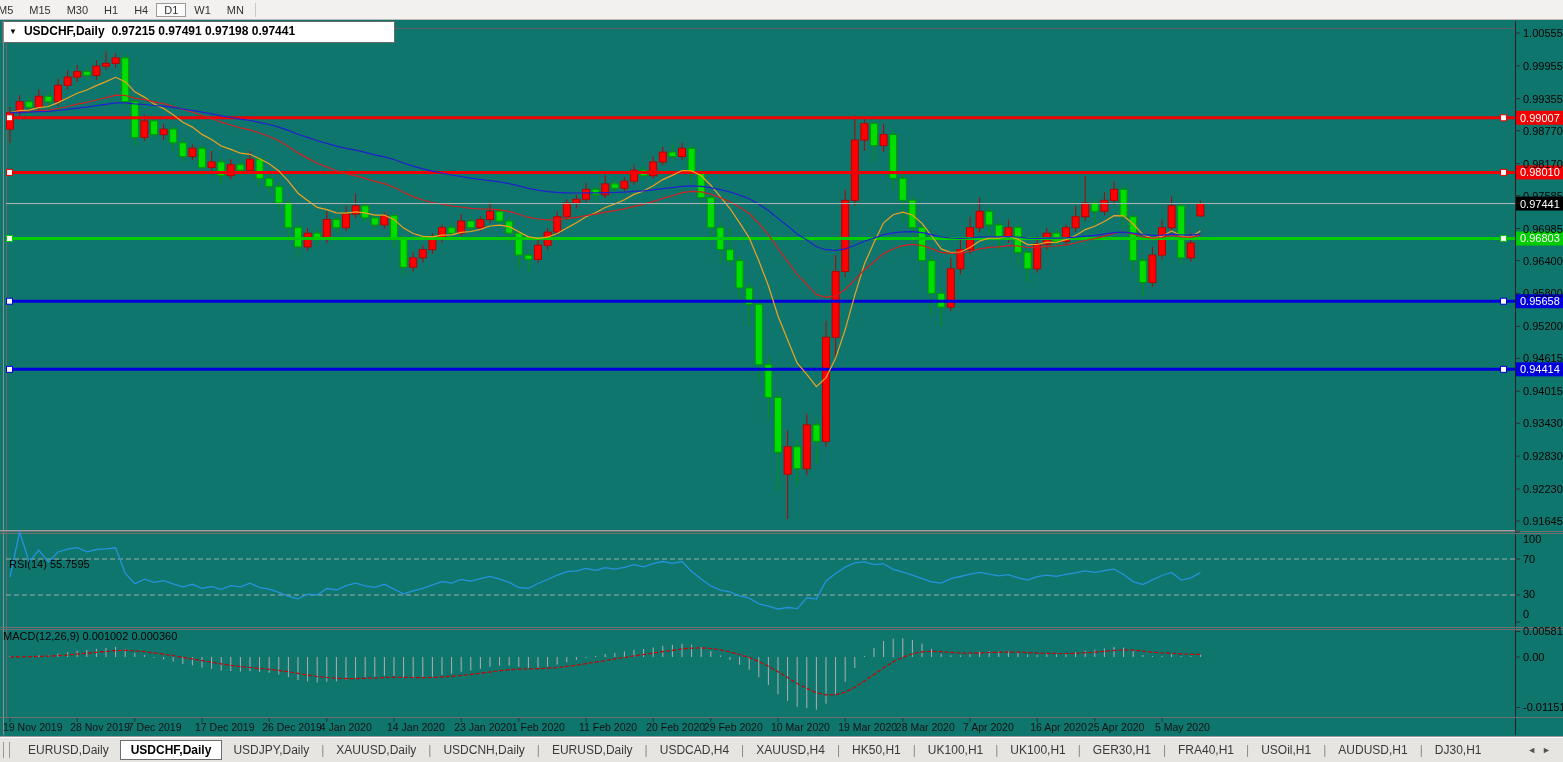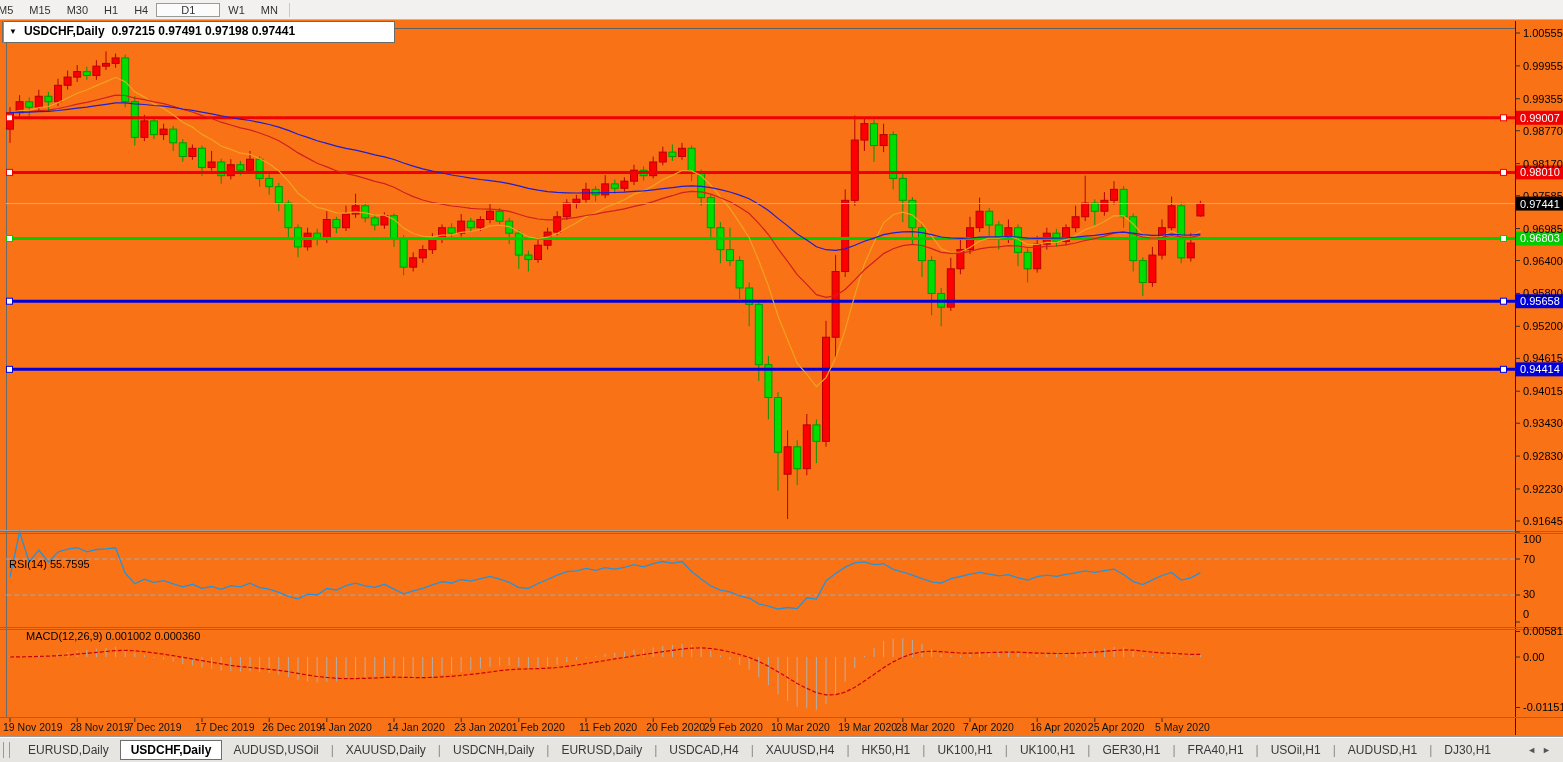--- a/index.html
+++ b/index.html
@@ -1,31 +1,31 @@
 <!DOCTYPE html>
 <html><head>
 <meta charset="utf-8">
 <style>
   html,body{margin:0;padding:0;background:#fff;}
-  #app{position:relative;width:1563px;height:762px;overflow:hidden;background:#f97316;
+  #app{position:relative;width:1563px;height:762px;overflow:hidden;background:#0f766e;
        font-family:"Liberation Sans",sans-serif;-webkit-font-smoothing:antialiased;}
   
   #toolbar{position:absolute;top:0;left:0;right:0;height:19px;background:#f2f1ef;
            border-bottom:1px solid #b9b9b9;display:flex;align-items:center;overflow:hidden;}
   .tf-btn{font-size:11px;color:#333;padding:1px 8px;cursor:default;white-space:nowrap;}
   .tf-btn:first-child{margin-left:-10px;}
-  .tf-btn.active{background:#fbfbfb;border:1px solid #9a9a9a;padding:0 24px;}
+  .tf-btn.active{background:#fbfbfb;border:1px solid #9a9a9a;padding:0 7px;}
   .tb-sep{width:1px;height:14px;background:#c9c9c9;margin:0 3px;}
   
   #chart-svg{position:absolute;top:19px;left:0;}
   .ovl{position:absolute;z-index:5;white-space:nowrap;color:#000;}
   #chart-title{top:24px;left:9px;font-size:12px;font-weight:600;display:flex;align-items:center;gap:7px;}
   #chart-title .tri{font-size:8px;font-weight:400;}
   #rsi-title{top:558px;left:9px;font-size:11px;}
-  #macd-title{top:630px;left:26px;font-size:11px;text-align:right;}
+  #macd-title{top:630px;left:3px;font-size:11px;text-align:right;}
   
   #tabbar{position:absolute;left:0;right:0;top:736px;height:26px;background:#e7e5e1;
           border-top:1px solid #9a9a9a;box-shadow:inset 0 1px 0 #fafafa;
           display:flex;align-items:center;font-size:12px;color:#3a3a3a;}
   #tab-grip{width:5px;height:16px;margin:0 7px 0 3px;border-left:1px solid #999;border-right:1px solid #999;}
   .tab{padding:3px 11px;cursor:default;white-space:nowrap;}
   .tab.active{background:#fff;border:1px solid #6e6e6e;font-weight:700;color:#000;padding:2px 10px;}
   .tab-sep{color:#8a8a8a;padding:0 1px;}
   #tab-arrows{margin-left:auto;margin-right:6px;color:#555;font-size:9px;letter-spacing:6px;}
 </style>
@@ -584,21 +584,21 @@
     <span style="font-weight:700">0.97215 0.97491 0.97198 0.97441</span>
   </div>
   <div class="ovl" id="rsi-title">RSI(14) 55.7595</div>
   <div class="ovl" id="macd-title">MACD(12,26,9) 0.001002 0.000360</div>
 
   <div id="tabbar">
     <div id="tab-grip"></div>
     <div id="tabs-host" style="display:flex;align-items:center;">
         <span class="tab">EURUSD,Daily</span>
         <span class="tab active">USDCHF,Daily</span>
-        <span class="tab">AUDUSD,USOil</span>
+        <span class="tab">USDJPY,Daily</span>
         <span class="tab-sep">|</span>
         <span class="tab">XAUUSD,Daily</span>
         <span class="tab-sep">|</span>
         <span class="tab">USDCNH,Daily</span>
         <span class="tab-sep">|</span>
         <span class="tab">EURUSD,Daily</span>
         <span class="tab-sep">|</span>
         <span class="tab">USDCAD,H4</span>
         <span class="tab-sep">|</span>
         <span class="tab">XAUUSD,H4</span>

